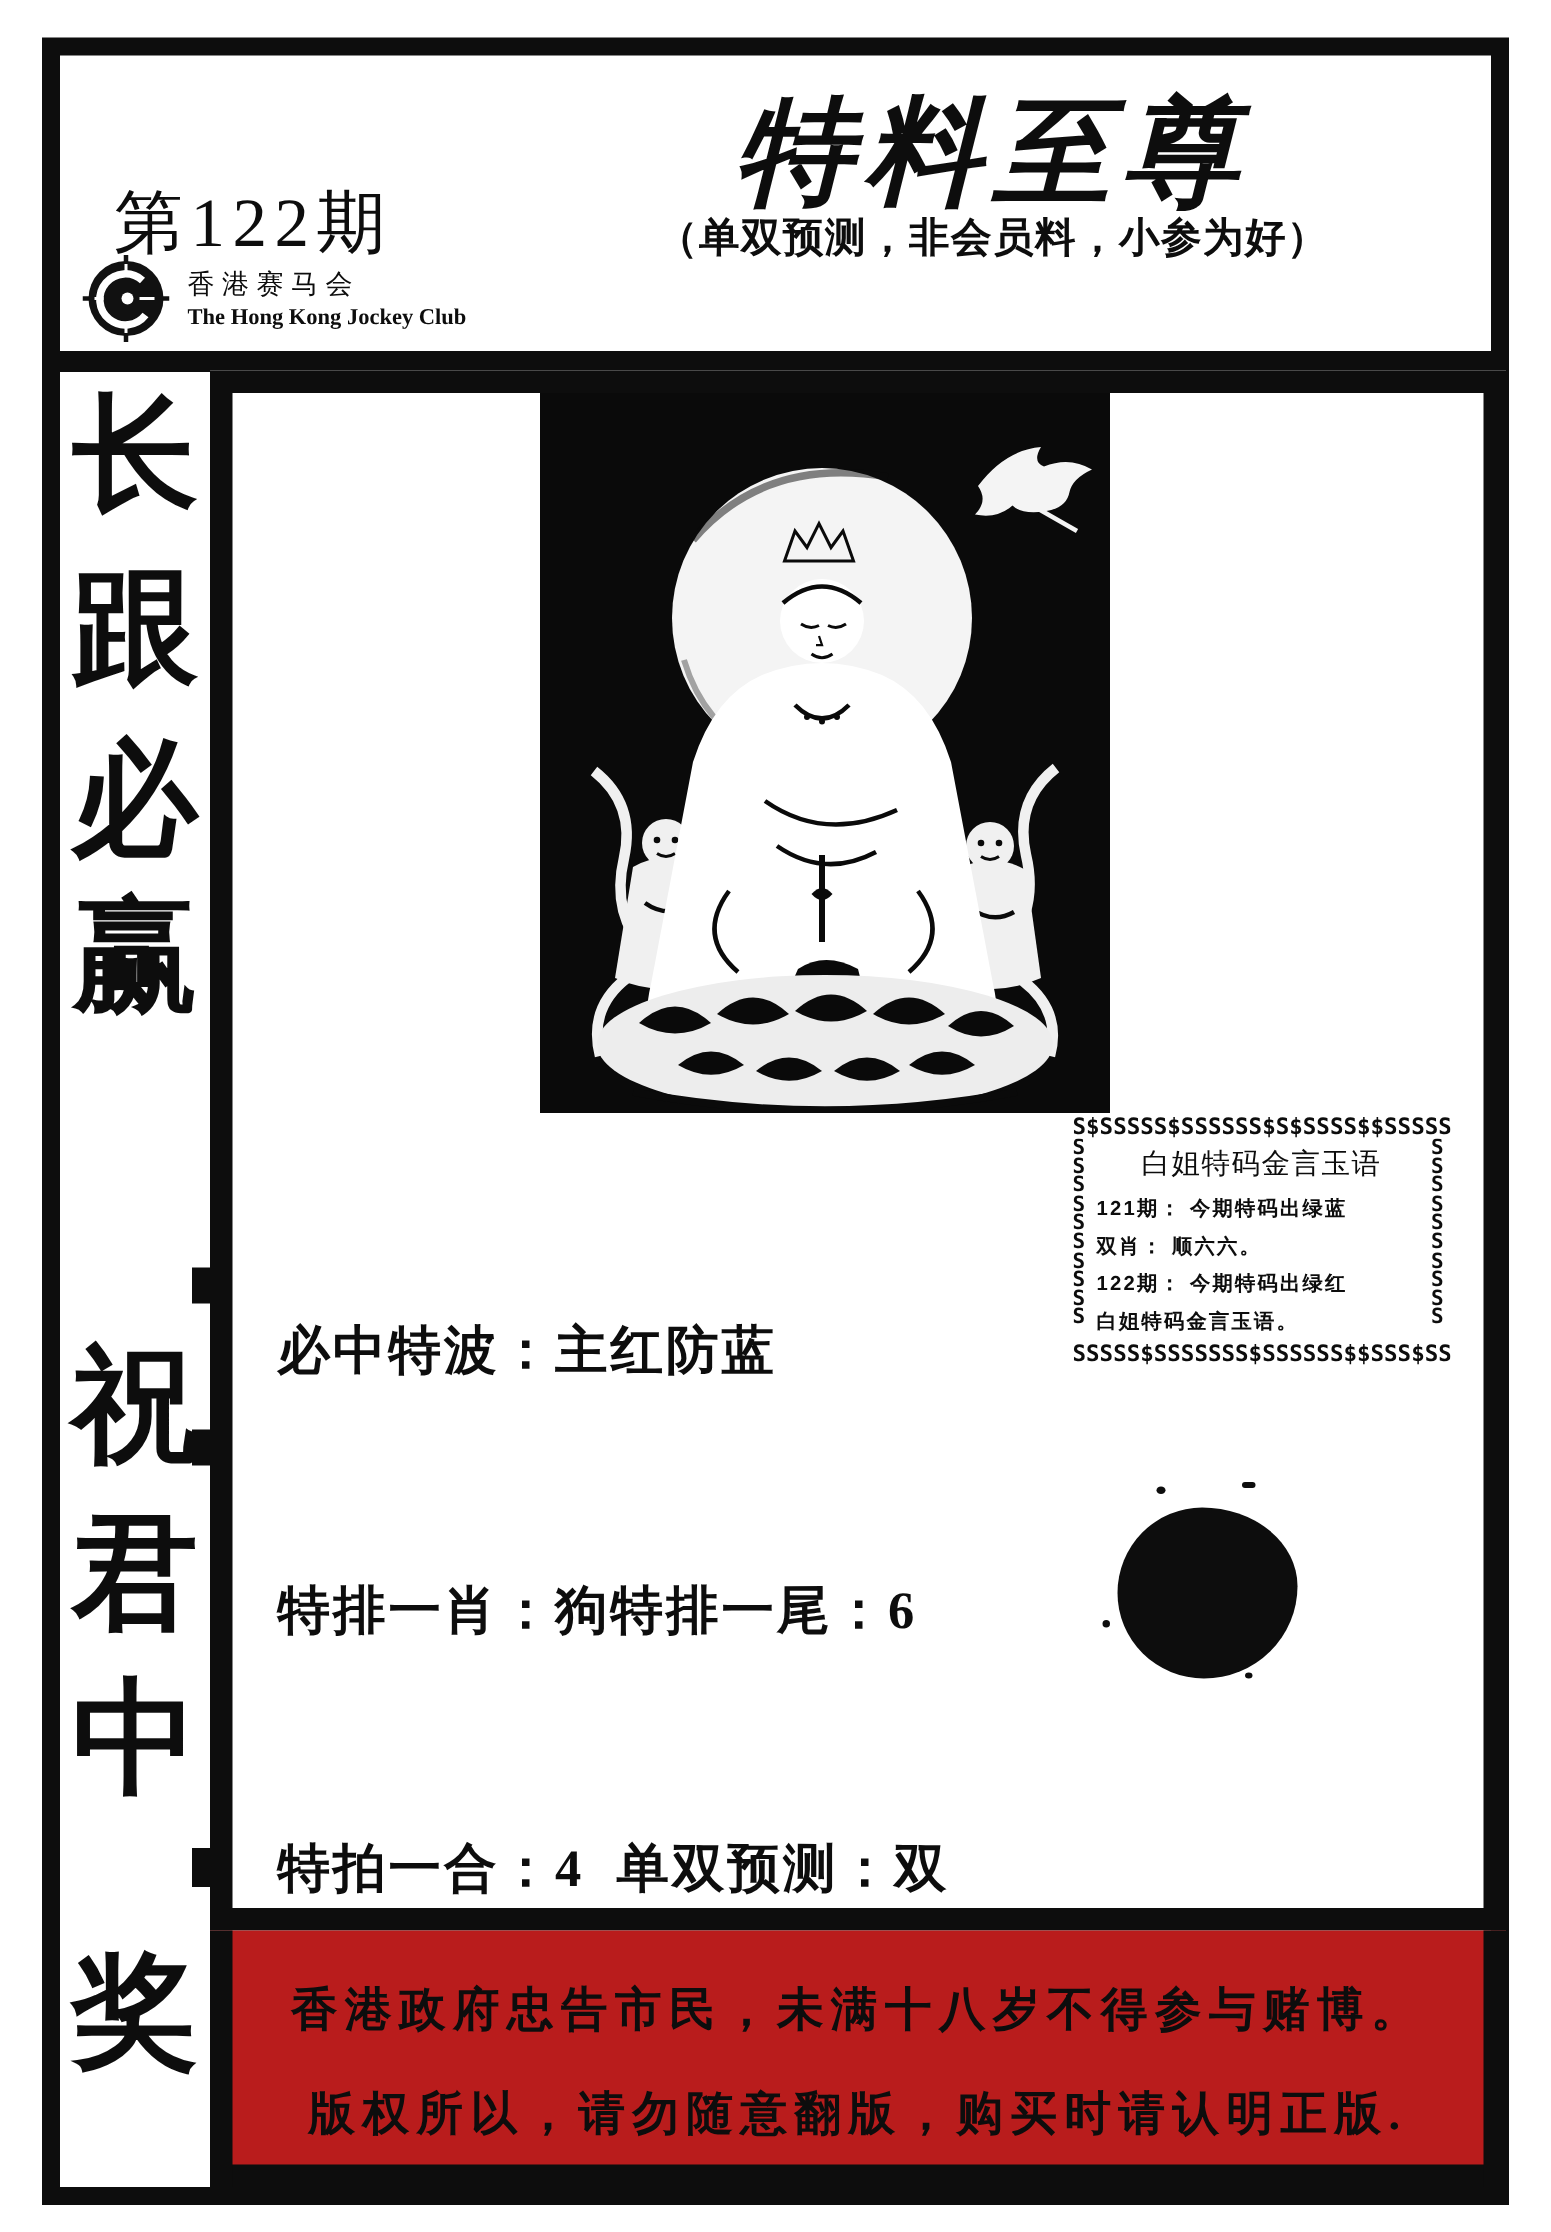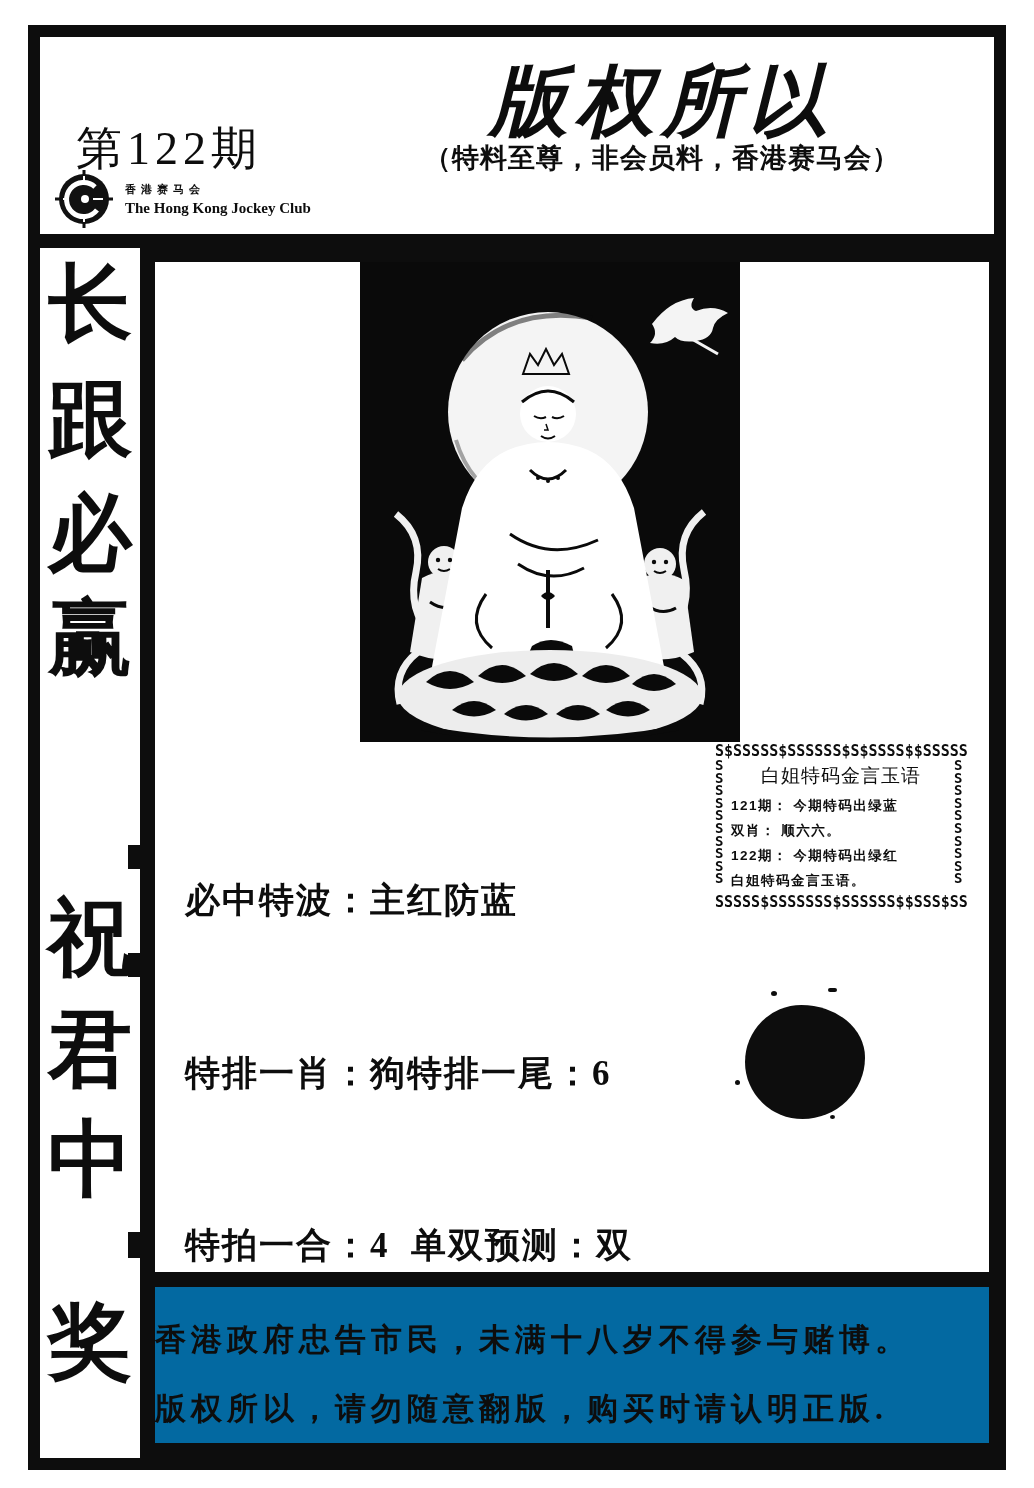--- a/index.html
+++ b/index.html
@@ -13,21 +13,21 @@
     border:12px solid #0d0d0d; }
   
   .masthead { position:absolute; left:340px; right:50px; top:50px; text-align:center;
     font-size:78px; font-weight:bold; font-style:italic; letter-spacing:8px; }
   .subtitle { position:absolute; left:340px; right:50px; top:140px; text-align:center;
     font-size:27px; font-weight:bold; letter-spacing:1px; }
   .issue { position:absolute; left:76px; top:118px; font-size:46px; font-weight:normal;
     letter-spacing:5px; }
   .logo-wrap { position:absolute; left:55px; top:170px; display:flex; align-items:center; }
   .logo-text { margin-left:12px; }
-  .logo-cn { font-size:11px; font-weight:bold; letter-spacing:5px; font-family:"Liberation Sans", sans-serif; }
+  .logo-cn { font-size:18px; font-weight:normal; letter-spacing:5px; font-family:"Liberation Sans", sans-serif; }
   .logo-en { font-size:15px; font-weight:bold; margin-top:3px; font-family:"Liberation Serif", serif; }
   .divider { position:absolute; left:28px; right:28px; top:234px; height:14px; background:#0d0d0d; }
   
   .side-char { position:absolute; left:36px; width:108px; text-align:center;
     font-size:84px; font-weight:bold; line-height:1; font-family:"Liberation Serif", serif; }
   .sc0{top:262px;} .sc1{top:378px;} .sc2{top:492px;} .sc3{top:596px;}
   .sc4{top:896px;} .sc5{top:1008px;} .sc6{top:1118px;} .sc7{top:1300px;}
   
   .main-box { position:absolute; left:140px; top:247px; width:864px; height:1040px;
     border:15px solid #0d0d0d; background:#fff; }
@@ -51,36 +51,36 @@
   .ink-blob { position:absolute; left:745px; top:1005px; width:120px; height:114px;
     background:#0d0d0d; border-radius:47% 53% 52% 48% / 50% 46% 54% 50%; }
   .dot { position:absolute; background:#0d0d0d; border-radius:50%; }
   .d1 { left:771px; top:991px; width:6px; height:5px; }
   .d2 { left:735px; top:1080px; width:5px; height:5px; }
   .d3 { left:830px; top:1115px; width:5px; height:4px; }
   .d4 { left:828px; top:988px; width:9px; height:4px; border-radius:2px; }
   
   .footer-box { position:absolute; left:140px; top:1287px; width:864px; height:171px;
     border-left:15px solid #0d0d0d; border-right:15px solid #0d0d0d;
-    border-bottom:15px solid #0d0d0d; background:#0369a1; text-align:left; }
+    border-bottom:15px solid #0d0d0d; background:#b91c1c; text-align:center; }
   .footer-line { font-size:31px; font-weight:bold; letter-spacing:5px; white-space:nowrap; }
   .fl1 { margin-top:32px; } .fl2 { margin-top:27px; }
   
   .notch { position:absolute; width:13px; background:#0d0d0d; left:128px; }
   .n1 { top:845px; height:24px; } .n2 { top:953px; height:24px; } .n3 { top:1232px; height:26px; }
 </style>
 </head>
 <body>
 
 <div class="page">
 
   <div class="outer-frame"></div>
 
-  <div class="masthead">版权所以</div>
-  <div class="subtitle">（特料至尊，非会员料，香港赛马会）</div>
+  <div class="masthead">特料至尊</div>
+  <div class="subtitle">（单双预测，非会员料，小参为好）</div>
   <div class="issue">第122期</div>
 
   <div class="logo-wrap">
     <svg width="58" height="58" viewBox="0 0 58 58">
       <g stroke="#111" stroke-width="3">
         <line x1="29" y1="0" x2="29" y2="8"></line>
           <line x1="29" y1="50" x2="29" y2="58"></line>
         <line x1="0" y1="29" x2="8" y2="29"></line>
           <line x1="50" y1="29" x2="58" y2="29"></line>
       </g>

